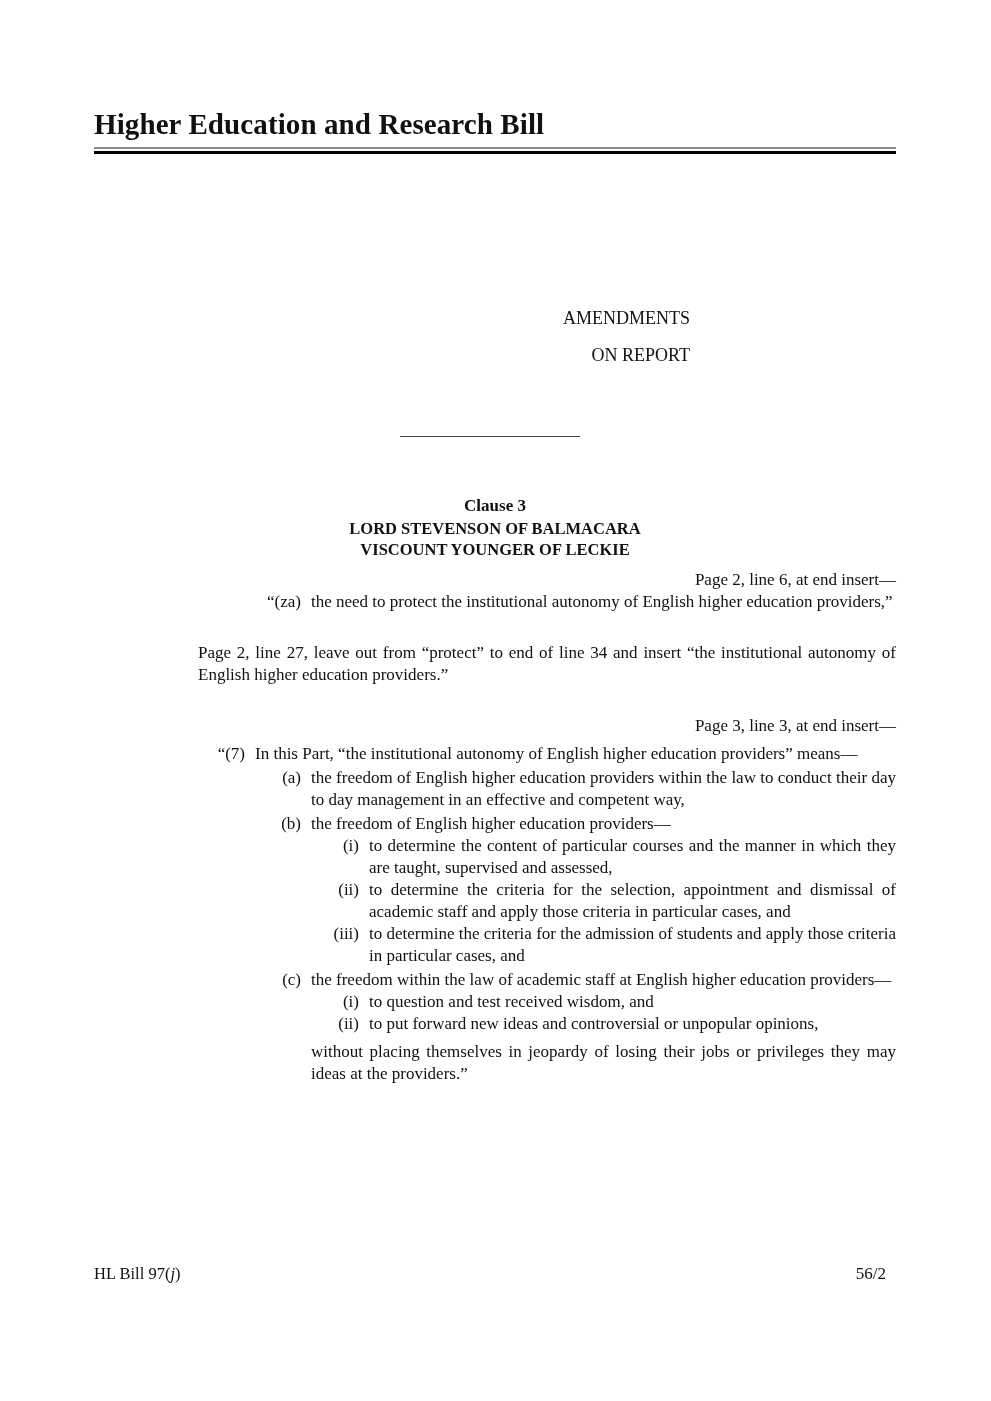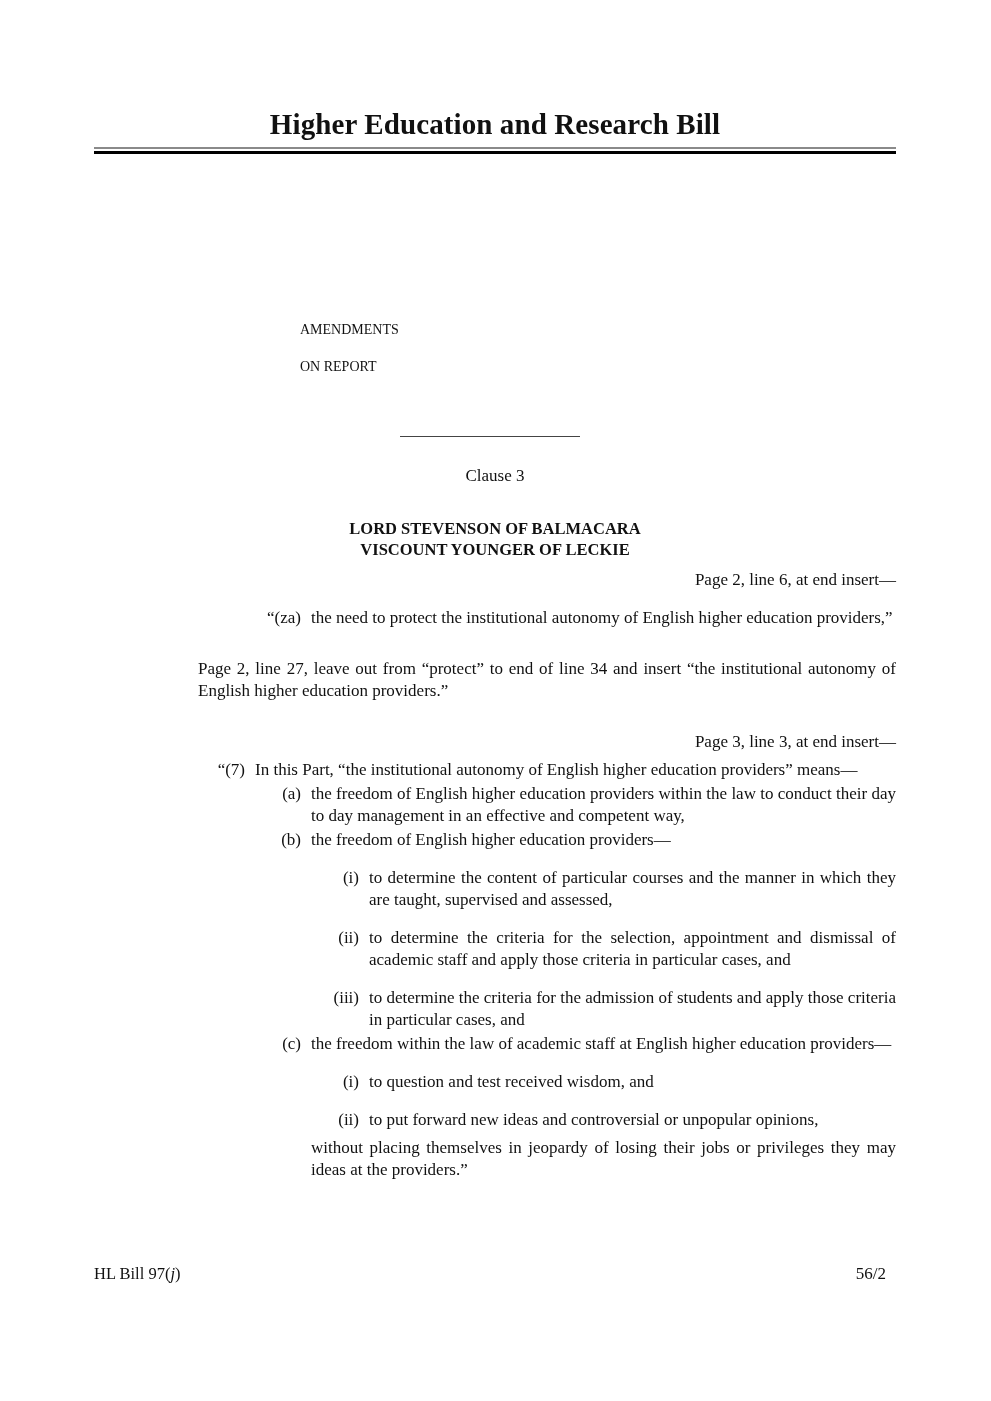--- a/index.html
+++ b/index.html
@@ -4,46 +4,46 @@
 <style>
   html, body { margin: 0; padding: 0; background: #ffffff; }
   body {
     width: 991px; height: 1401px; position: relative; overflow: hidden;
     font-family: "Liberation Serif", "DejaVu Serif", serif;
     color: #111111;
   }
   .abs { position: absolute; }
   .title {
     left: 94px; width: 802px; top: 104px;
-    text-align: center; font-weight: bold; font-size: 29px; line-height: 40px;
+    font-weight: bold; font-size: 29px; line-height: 40px;
     letter-spacing: 0.1px;
   }
   .rule-thin { left: 94px; width: 802px; top: 147px; height: 2px; background: #8a8a8a; }
   .rule-thick { left: 94px; width: 802px; top: 151px; height: 3px; background: #000000; }
   .heading-block {
-    left: 300px; width: 390px; top: 316px; text-align: left;
-    font-size: 14px;
+    left: 300px; width: 390px; top: 304px; text-align: right;
+    font-size: 18px;
   }
   .heading-line { height: 37px; line-height: 28px; }
   .short-rule { left: 400px; width: 180px; top: 436px; height: 1px; background: #444444; }
   .clause {
-    left: 300px; width: 390px; top: 464px; text-align: center;
-    font-weight: normal; font-size: 17px; line-height: 24px;
+    left: 300px; width: 390px; top: 494px; text-align: center;
+    font-weight: bold; font-size: 17px; line-height: 24px;
   }
   .sponsors {
     left: 300px; width: 390px; top: 518px; text-align: center;
     font-size: 16.5px; line-height: 21px; font-weight: bold;
   }
   .body {
     left: 198px; width: 698px; top: 569px;
     font-size: 17px; line-height: 22px;
   }
   .para { margin: 0; text-align: right; }
   .gap-after { margin-bottom: 29px; }
-  .item { display: flex; text-align: justify; margin-top: 16px; }
+  .item { display: flex; text-align: justify; }
   .item .num { flex: none; text-align: right; padding-right: 10px; }
   .item .txt { flex: 1; text-align: justify; }
   .amend1 .num { width: 103px; }
   .sub7 { margin-top: 6px; }
   .sub7 .num { width: 47px; }
   .lvl-a .num { width: 103px; }
   .lvl-i .num { width: 161px; }
   .closing { padding-left: 113px; text-align: justify; margin-top: 6px; }
   .mt2 { margin-top: 2px; }
   .footer-left { left: 94px; top: 1263px; font-size: 16.5px; line-height: 22px; }

